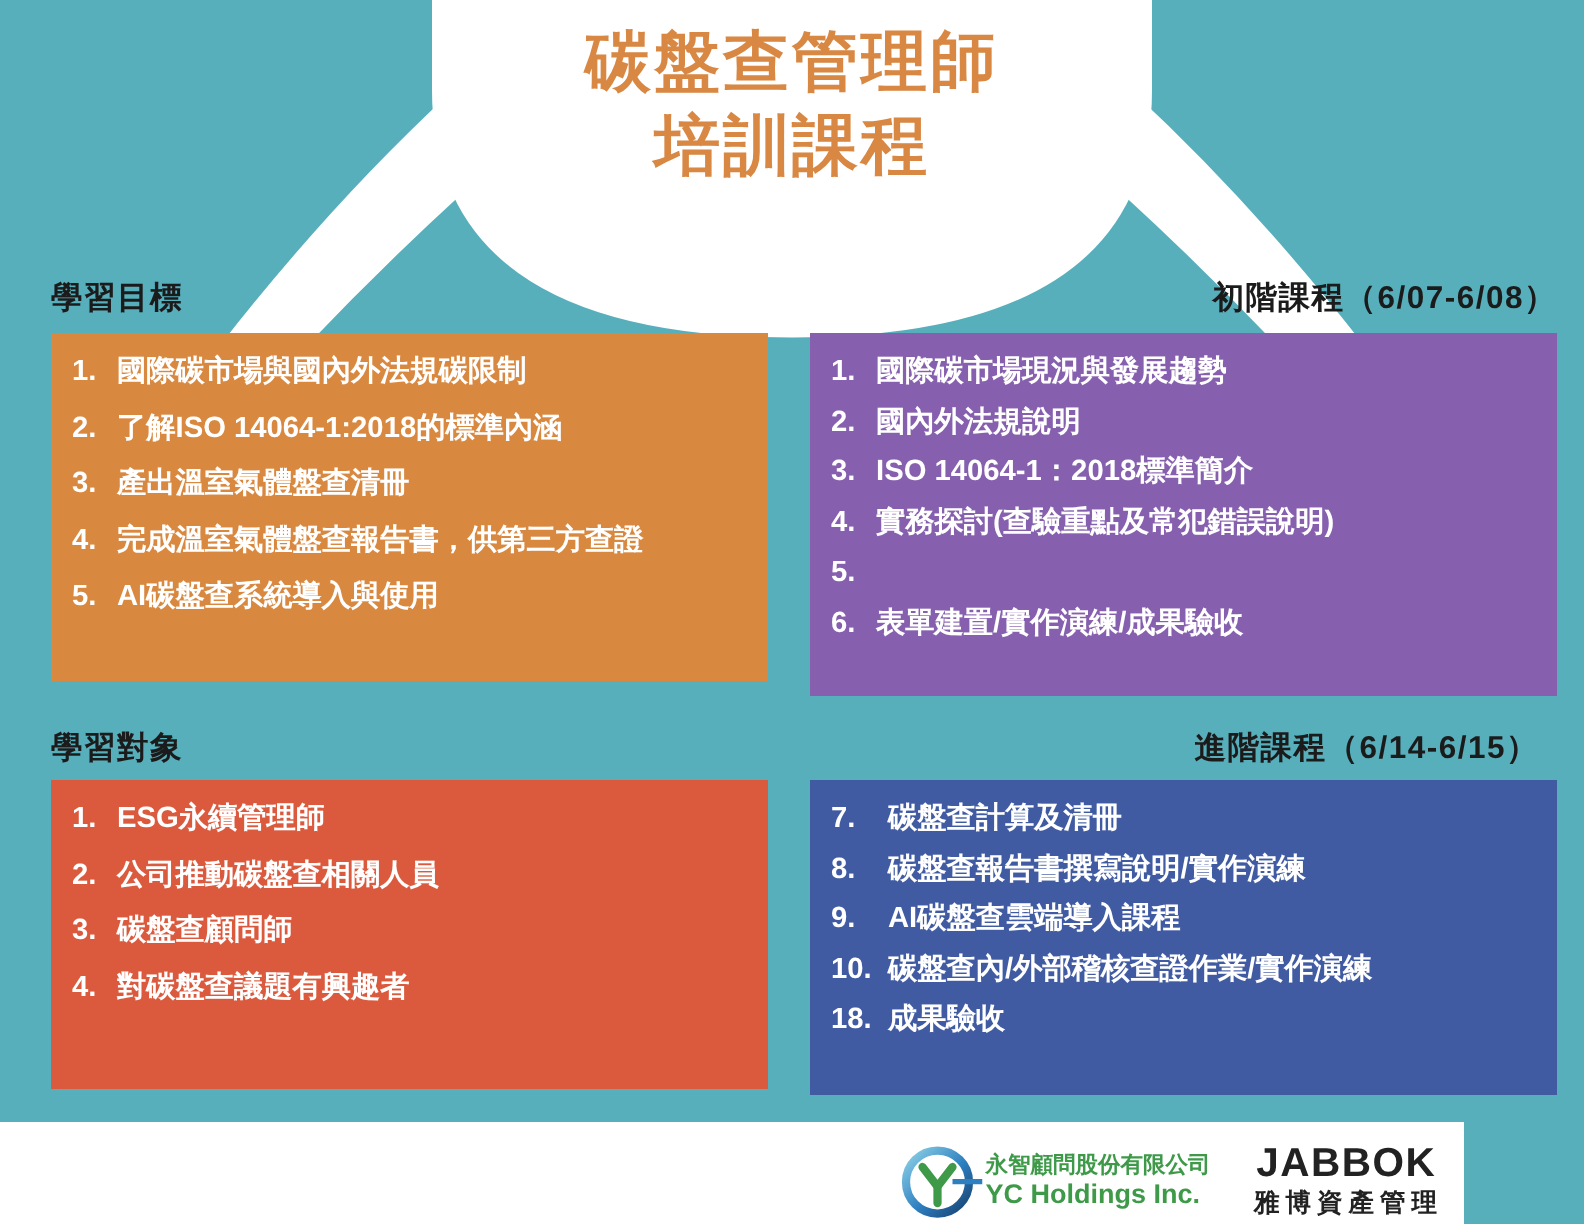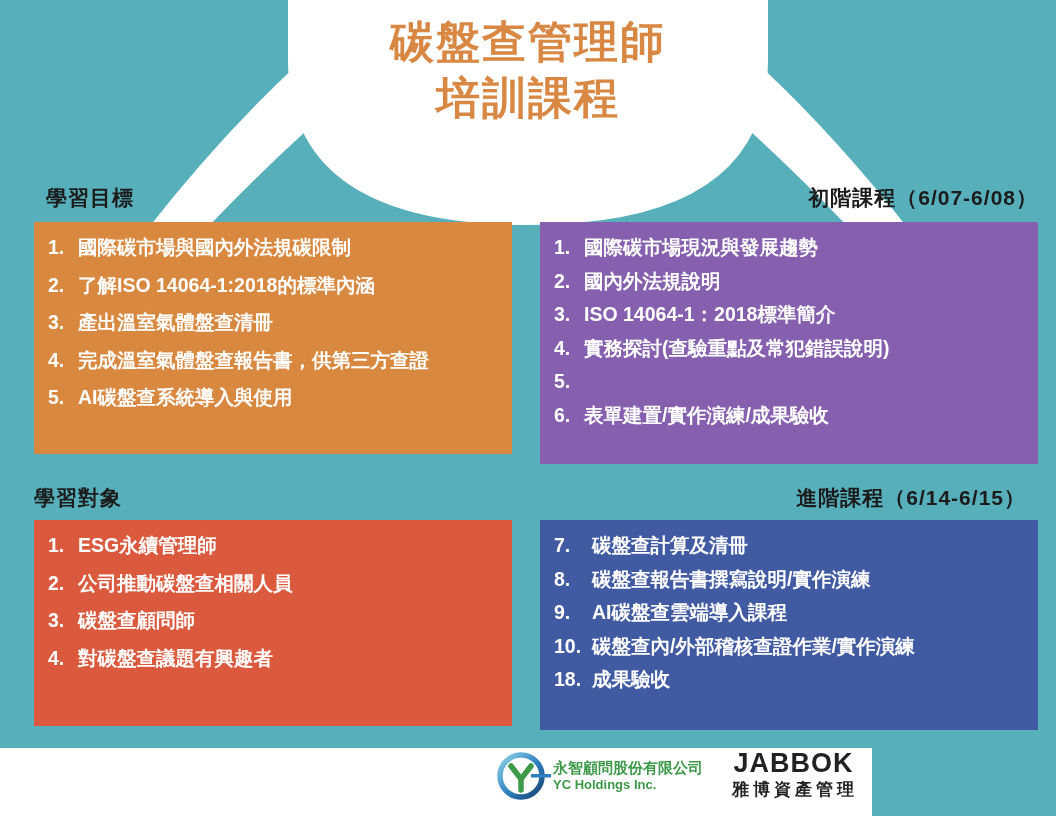--- a/index.html
+++ b/index.html
@@ -59,21 +59,21 @@
     white-space:nowrap;
   }
   .panel li .num {
     display:inline-block;
     min-width:30px;
     flex:0 0 auto;
   }
   .panel li .txt { flex:1 1 auto; }
 
   
-  #head-objectives { left:46px;  top:184px; }
+  #head-objectives { left:34px;  top:184px; }
   #box-objectives {
     left:34px; top:222px; width:478px; height:232px;
     background:#D9883F;
   }
   
   #head-beginner { right:18px; top:184px; }
   #box-beginner {
     left:540px; top:222px; width:498px; height:242px;
     background:#8660AE;
   }
@@ -88,35 +88,35 @@
   #head-advanced { right:30px; top:484px; }
   #box-advanced {
     left:540px; top:520px; width:498px; height:210px;
     background:#415BA3;
   }
   #box-advanced li .num { min-width:38px; }
   #box-advanced li { padding-bottom:14px; }
 
   
   #footer {
-    position:absolute; left:0; top:748px; width:872px; height:68px;
+    position:absolute; left:0; top:748px; width:976px; height:68px;
     background:#ffffff;
-    display:flex; align-items:flex-start; justify-content:flex-end;
+    display:flex; align-items:flex-end; justify-content:flex-end;
     padding-right:14px;
   }
   .logo-group { display:flex; align-items:center; }
   #logo-yc { display:flex; align-items:center; margin-right:26px; }
   #logo-yc .mark { width:56px; height:56px; flex:0 0 auto; }
   #logo-yc .words { margin-left:2px; }
   #logo-yc .cn {
     color:#3E9A49; font-size:15px; font-weight:bold;
     letter-spacing:0px; line-height:1.05; white-space:nowrap;
   }
   #logo-yc .en {
-    color:#3E9A49; font-size:13px; font-weight:bold;
+    color:#3E9A49; font-size:18px; font-weight:bold;
     line-height:1.1; white-space:nowrap; margin-top:2px;
   }
   #logo-jabbok { text-align:center; }
   #logo-jabbok .brand {
     color:#222; font-size:27px; font-weight:bold; letter-spacing:1px;
     line-height:1.0; white-space:nowrap;
   }
   #logo-jabbok .sub {
     color:#222; font-size:17px; font-weight:bold;
     letter-spacing:4px; line-height:1.3; white-space:nowrap;

